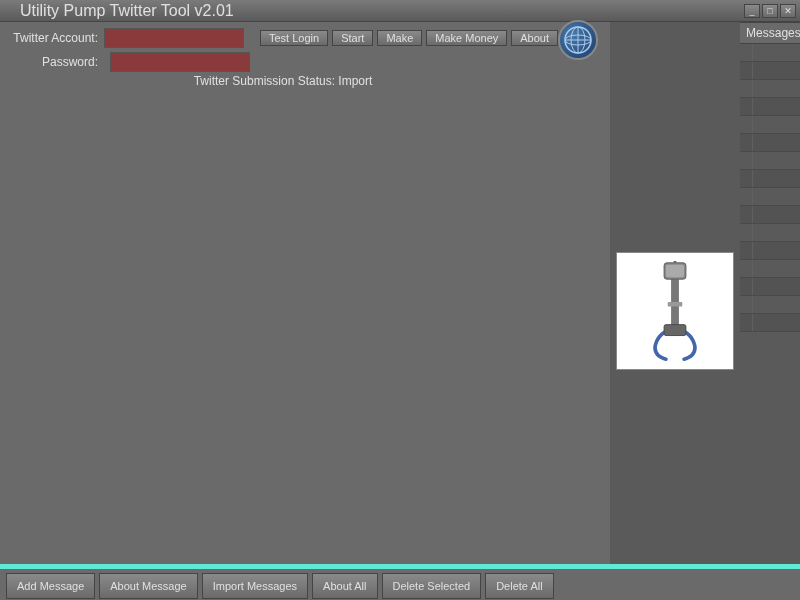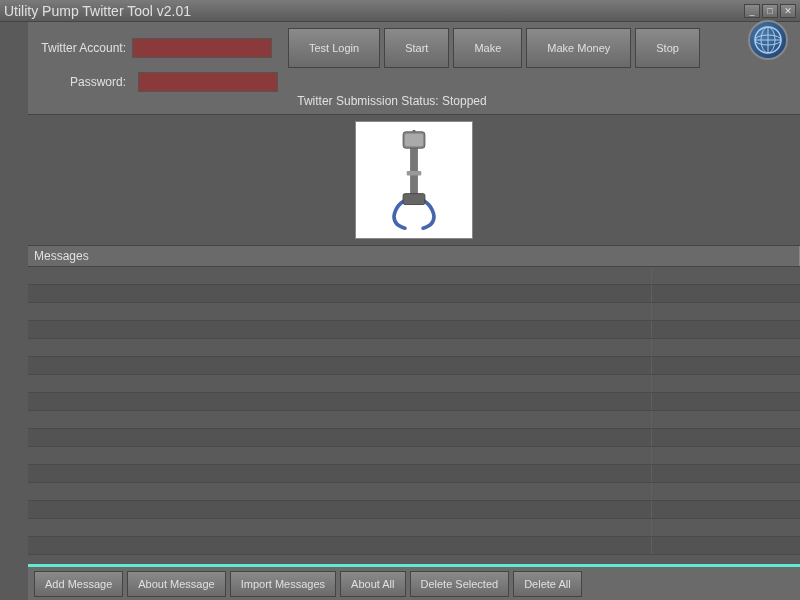--- a/index.html
+++ b/index.html
@@ -18,22 +18,23 @@
     #title-bar {
       background: linear-gradient(to bottom, #7a7a7a, #5a5a5a);
       height: 22px;
       display: flex;
       align-items: center;
       justify-content: space-between;
       padding: 0 4px;
       border-bottom: 1px solid #444;
     }
     #title-text {
-      font-size: 14px;
-      color: #e0e0e0;
+      font-size: 16px;
+      color: #e0e0e0;
+      margin-left: 16px;
     }
     #window-controls {
       display: flex;
       gap: 2px;
     }
     .win-btn {
       width: 16px;
       height: 14px;
       background: linear-gradient(to bottom, #8a8a8a, #6a6a6a);
       border: 1px solid #444;
@@ -71,22 +72,22 @@
     .text-input {
       width: 140px;
       height: 20px;
       background: #8a3a3a;
       border: 1px solid #555;
       color: #e0e0e0;
       font-size: 11px;
       padding: 1px 3px;
     }
     .toolbar-btn {
-      height: 40px;
-      padding: 0 20px;
+      height: 16px;
+      padding: 0 8px;
       background: linear-gradient(to bottom, #8a8a8a, #6a6a6a);
       border: 1px solid #444;
       color: #e0e0e0;
       font-size: 11px;
       cursor: pointer;
       white-space: nowrap;
     }
 
     #globe-btn {
       width: 40px;
@@ -189,43 +190,42 @@
     }
 
     
     #bottom-bar {
       position: absolute;
       bottom: 0;
       left: 0;
       right: 0;
       height: 36px;
       background: #6a6a6a;
-      border-top: 3px solid #5eead4;
+      border-top: 5px solid #5eead4;
       display: flex;
       align-items: flex-start;
       padding: 4px 6px;
       gap: 4px;
     }
     .bottom-btn {
       height: 26px;
       padding: 0 10px;
       background: linear-gradient(to bottom, #8a8a8a, #6a6a6a);
       border: 1px solid #444;
       color: #e0e0e0;
       font-size: 11px;
       cursor: pointer;
       white-space: nowrap;
     }
 
     #main-layout {
       display: flex;
-      flex-direction: column;
+      flex-direction: row;
       height: calc(600px - 22px);
       position: relative;
-      margin-left: 28px;
     }
   </style>
 </head>
 <body>
 
 <div id="title-bar">
   <span id="title-text">Utility Pump Twitter Tool v2.01</span>
   <div id="window-controls">
     <div class="win-btn">_</div>
     <div class="win-btn">□</div>
@@ -239,28 +239,28 @@
     <div style="display:flex; align-items:flex-start;">
       <div style="flex:1;">
         <div id="row1">
           <span class="label">Twitter Account:</span>
           <input class="text-input" type="text" style="background: rgb(138, 58, 58);">
           <div id="buttons-inline" style="display:flex;gap:4px;margin-left:10px;">
             <button class="toolbar-btn">Test Login</button>
             <button class="toolbar-btn">Start</button>
             <button class="toolbar-btn">Make</button>
             <button class="toolbar-btn">Make Money</button>
-            <button class="toolbar-btn">Stop</button>
+            <button class="toolbar-btn">About</button>
           </div>
         </div>
         <div id="row2">
           <span class="label">Password:</span>
           <input class="text-input" type="password" style="background: rgb(138, 58, 58);">
         </div>
-        <div id="status-bar-inner">Twitter Submission Status: Stopped</div>
+        <div id="status-bar-inner">Twitter Submission Status: Import</div>
       </div>
 
       <div id="globe-btn">
         <svg width="28" height="28" viewBox="0 0 28 28">
           <circle cx="14" cy="14" r="13" fill="none" stroke="#aaccee" stroke-width="1.5"></circle>
           <ellipse cx="14" cy="14" rx="7" ry="13" fill="none" stroke="#aaccee" stroke-width="1"></ellipse>
           <line x1="1" y1="14" x2="27" y2="14" stroke="#aaccee" stroke-width="1"></line>
           <line x1="14" y1="1" x2="14" y2="27" stroke="#aaccee" stroke-width="1"></line>
           <ellipse cx="14" cy="14" rx="13" ry="5" fill="none" stroke="#aaccee" stroke-width="1"></ellipse>
         </svg>

